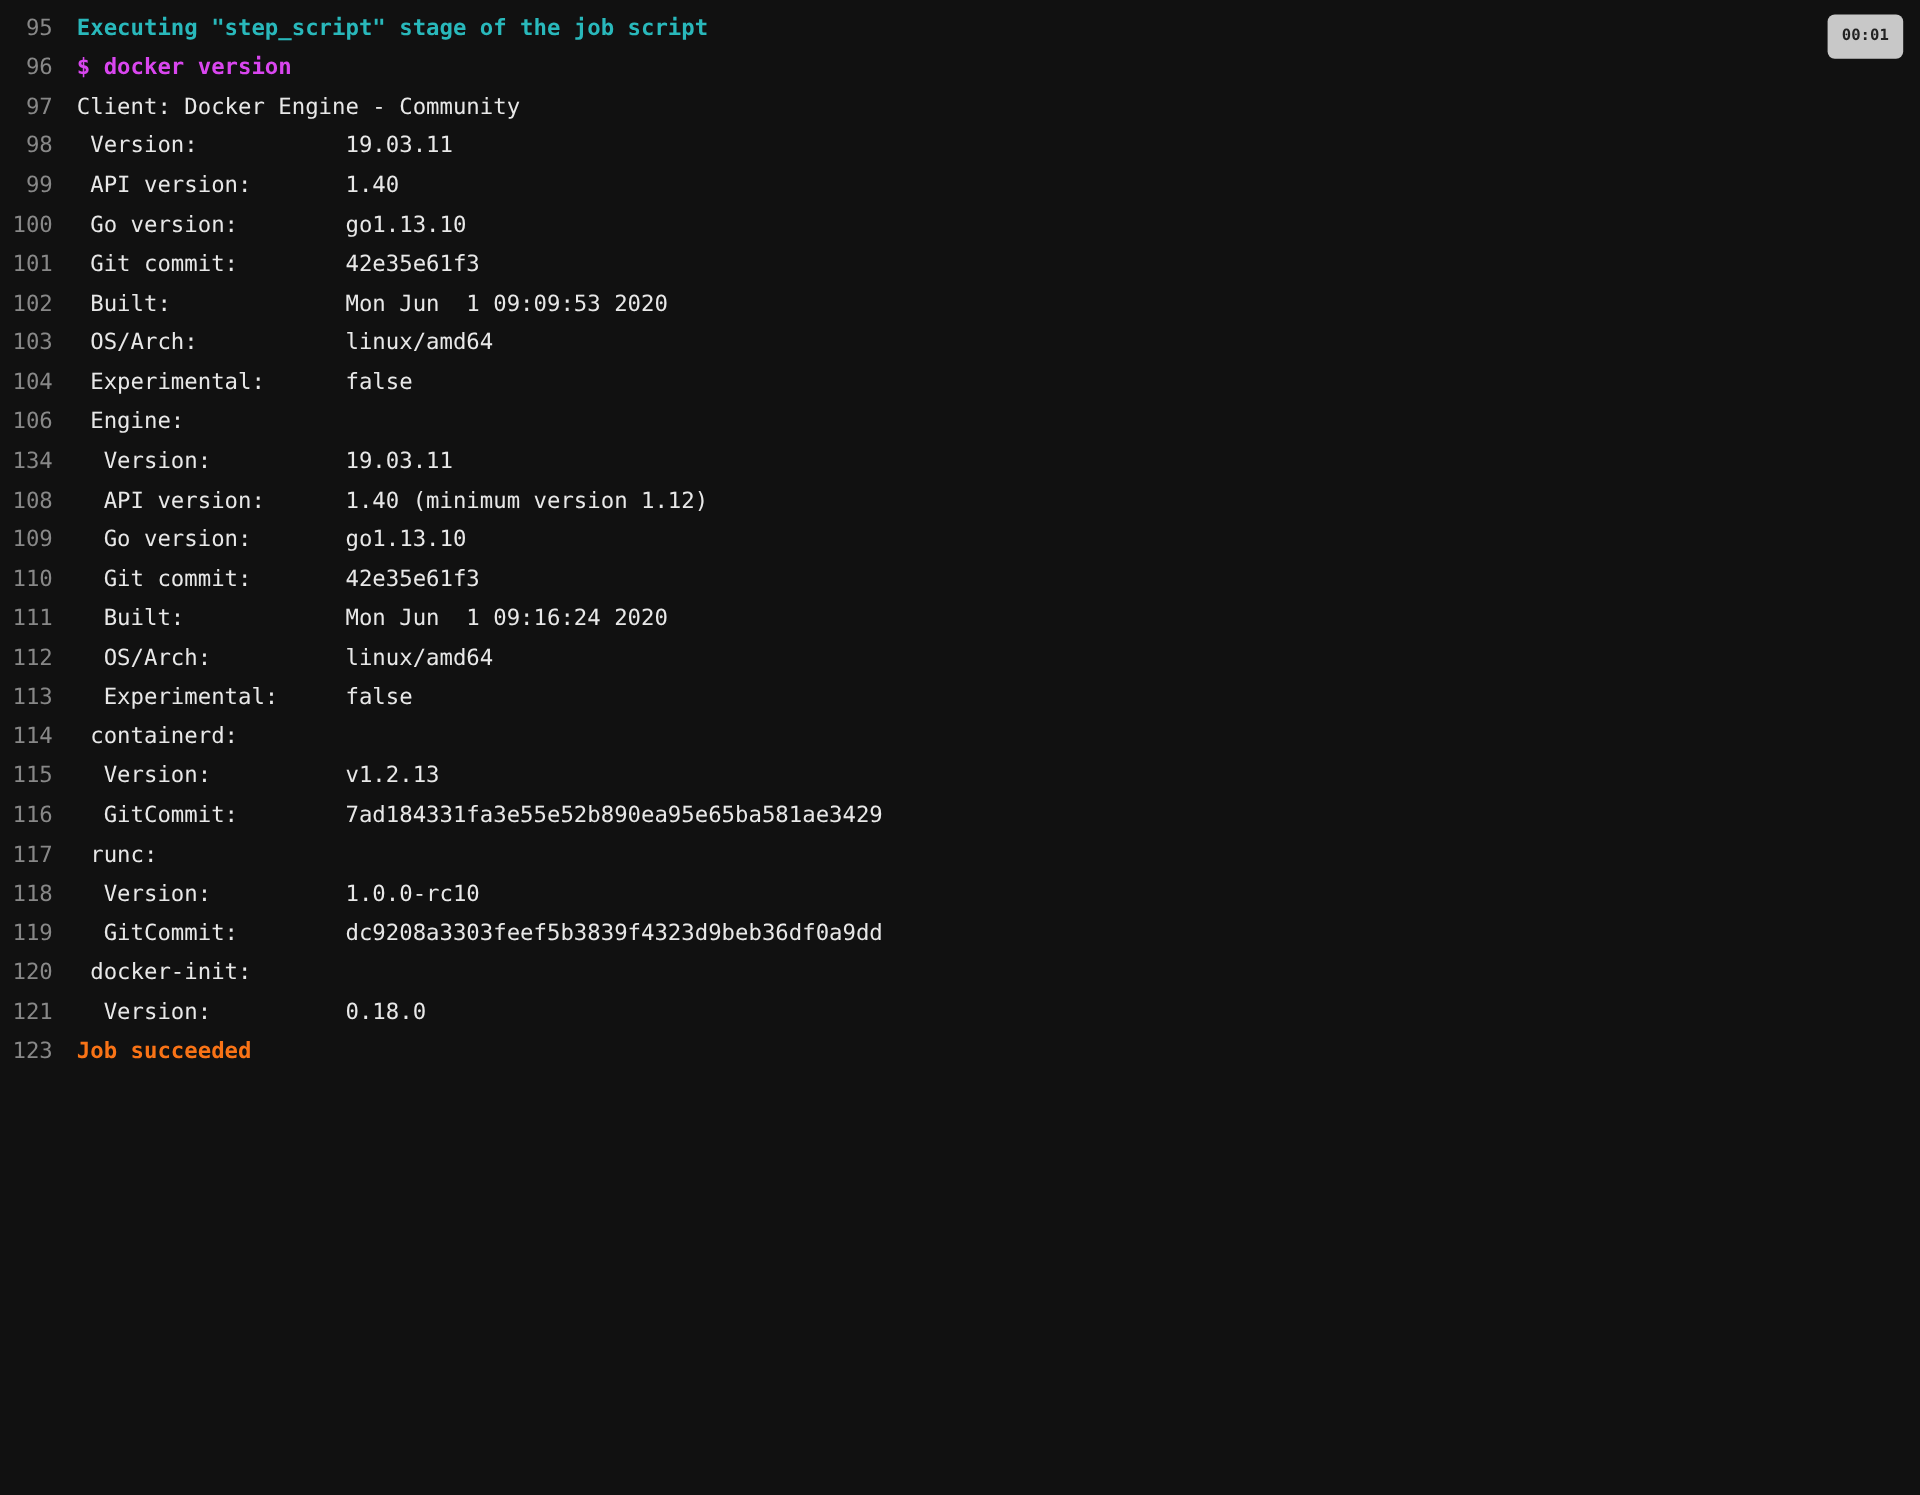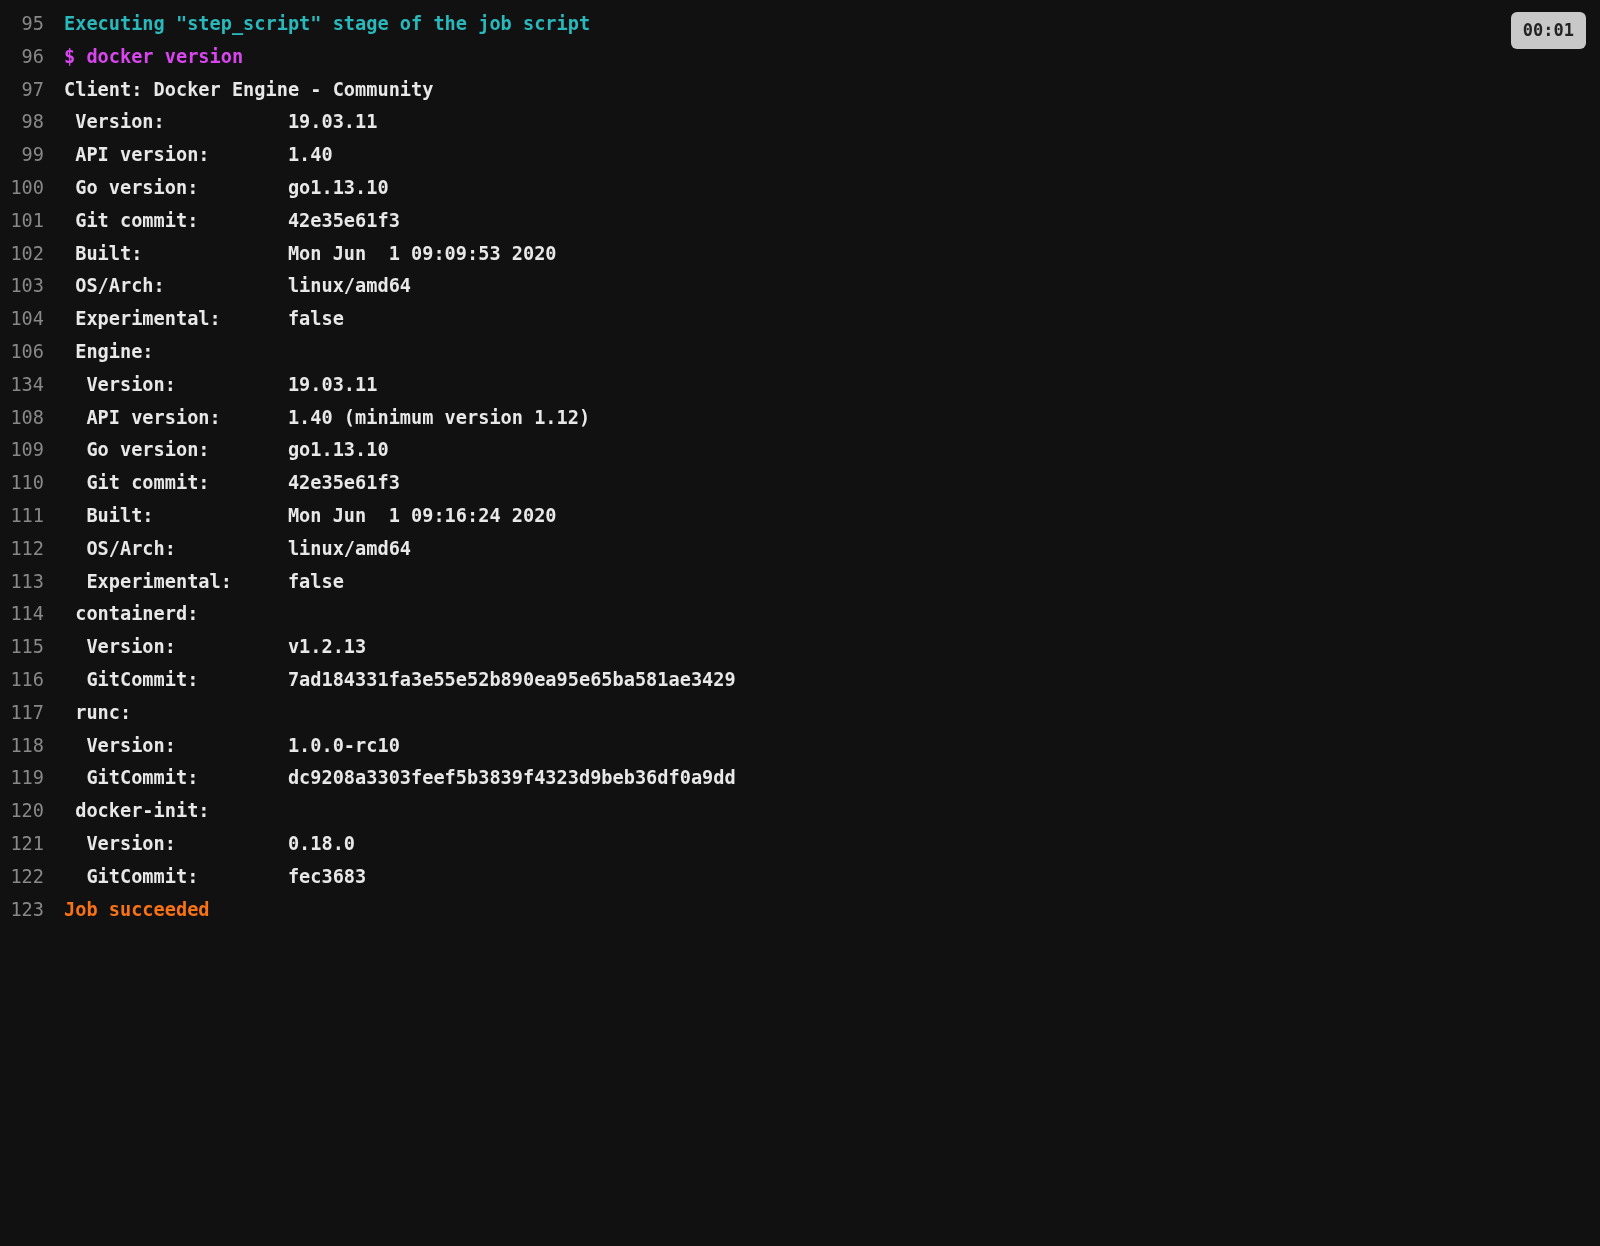--- a/index.html
+++ b/index.html
@@ -32,21 +32,21 @@
       width: 64px;
       text-align: right;
       color: #888888;
       padding-right: 20px;
       flex-shrink: 0;
       user-select: none;
       font-weight: 500;
     }
     .line-content {
       flex: 1;
-      font-weight: 700;
+      font-weight: 400;
     }
     .section-header {
       color: #29b8bb;
       font-weight: 700;
     }
     .command {
       color: #d946ef;
       font-weight: 700;
     }
     .success {
@@ -54,21 +54,21 @@
       font-weight: 700;
     }
     .timer-badge {
       position: absolute;
       right: 14px;
       top: 4px;
       background: #c8c8c8;
       color: #222;
       padding: 2px 12px;
       border-radius: 6px;
-      font-size: 17px;
+      font-size: 13px;
       font-weight: 700;
       font-family: 'Menlo', 'Monaco', 'Consolas', monospace;
     }
   </style>
 </head>
 <body>
 
 <div class="log-container">
   <div class="timer-badge">00:01</div>
   <div id="lines">
@@ -91,16 +91,15 @@
       <div class="log-line"><span class="line-number">112</span><span class="line-content ">  OS/Arch:          linux/amd64</span></div>
       <div class="log-line"><span class="line-number">113</span><span class="line-content ">  Experimental:     false</span></div>
       <div class="log-line"><span class="line-number">114</span><span class="line-content "> containerd:</span></div>
       <div class="log-line"><span class="line-number">115</span><span class="line-content ">  Version:          v1.2.13</span></div>
       <div class="log-line"><span class="line-number">116</span><span class="line-content ">  GitCommit:        7ad184331fa3e55e52b890ea95e65ba581ae3429</span></div>
       <div class="log-line"><span class="line-number">117</span><span class="line-content "> runc:</span></div>
       <div class="log-line"><span class="line-number">118</span><span class="line-content ">  Version:          1.0.0-rc10</span></div>
       <div class="log-line"><span class="line-number">119</span><span class="line-content ">  GitCommit:        dc9208a3303feef5b3839f4323d9beb36df0a9dd</span></div>
       <div class="log-line"><span class="line-number">120</span><span class="line-content "> docker-init:</span></div>
       <div class="log-line"><span class="line-number">121</span><span class="line-content ">  Version:          0.18.0</span></div>
-      <div class="log-line"><span class="line-number">122</span><span class="line-content ">  GitCommit:        fec3683</span></div>
       <div class="log-line"><span class="line-number">123</span><span class="line-content success">Job succeeded</span></div>
     </div>
 </div>
 
 </body></html>

